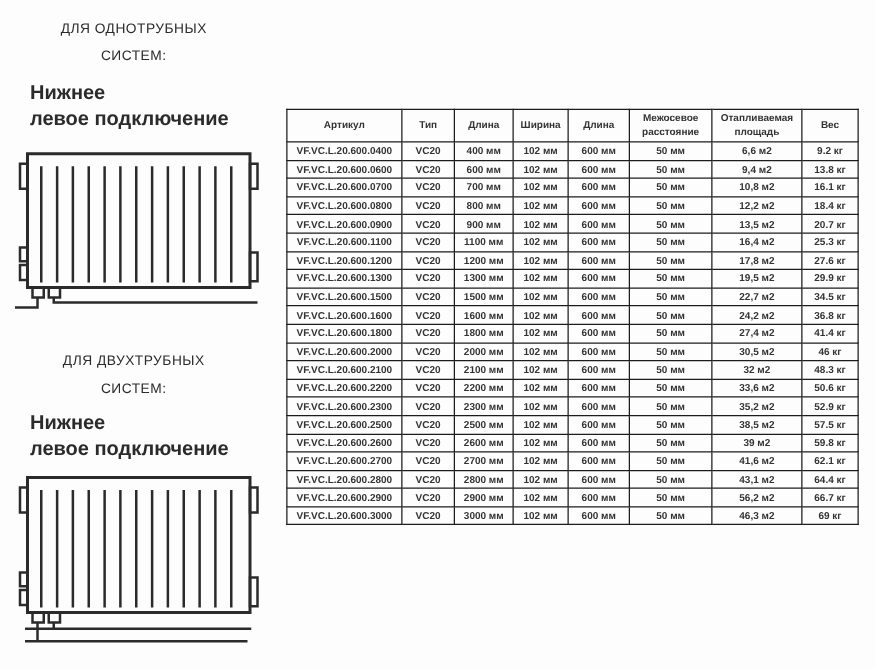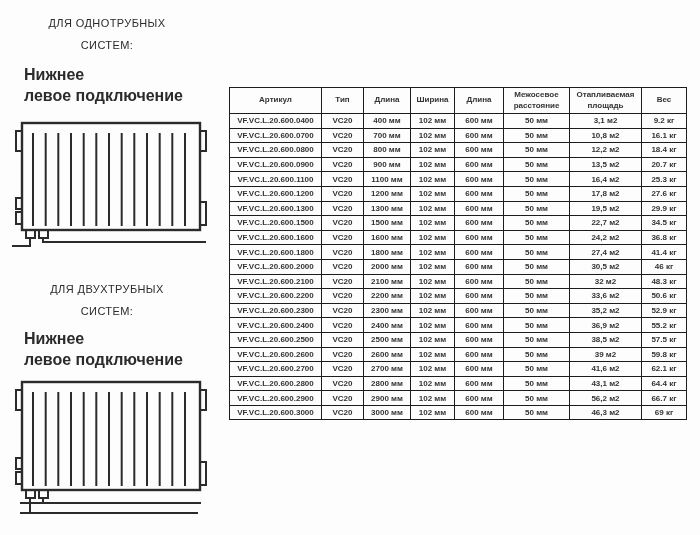--- a/index.html
+++ b/index.html
@@ -152,22 +152,32 @@
       </tr>
     </thead>
     <tbody>
         <tr>
           <td>VF.VC.L.20.600.0400</td>
           <td>VC20</td>
           <td>400 мм</td>
           <td>102 мм</td>
           <td>600 мм</td>
           <td>50 мм</td>
-          <td>3,1 м2</td>
+          <td>6,6 м2</td>
           <td>9.2 кг</td>
+        </tr>
+        <tr>
+          <td>VF.VC.L.20.600.0600</td>
+          <td>VC20</td>
+          <td>600 мм</td>
+          <td>102 мм</td>
+          <td>600 мм</td>
+          <td>50 мм</td>
+          <td>9,4 м2</td>
+          <td>13.8 кг</td>
         </tr>
         <tr>
           <td>VF.VC.L.20.600.0700</td>
           <td>VC20</td>
           <td>700 мм</td>
           <td>102 мм</td>
           <td>600 мм</td>
           <td>50 мм</td>
           <td>10,8 м2</td>
           <td>16.1 кг</td>
@@ -286,30 +296,20 @@
           <td>VF.VC.L.20.600.2300</td>
           <td>VC20</td>
           <td>2300 мм</td>
           <td>102 мм</td>
           <td>600 мм</td>
           <td>50 мм</td>
           <td>35,2 м2</td>
           <td>52.9 кг</td>
         </tr>
         <tr>
-          <td>VF.VC.L.20.600.2400</td>
-          <td>VC20</td>
-          <td>2400 мм</td>
-          <td>102 мм</td>
-          <td>600 мм</td>
-          <td>50 мм</td>
-          <td>36,9 м2</td>
-          <td>55.2 кг</td>
-        </tr>
-        <tr>
           <td>VF.VC.L.20.600.2500</td>
           <td>VC20</td>
           <td>2500 мм</td>
           <td>102 мм</td>
           <td>600 мм</td>
           <td>50 мм</td>
           <td>38,5 м2</td>
           <td>57.5 кг</td>
         </tr>
         <tr>

